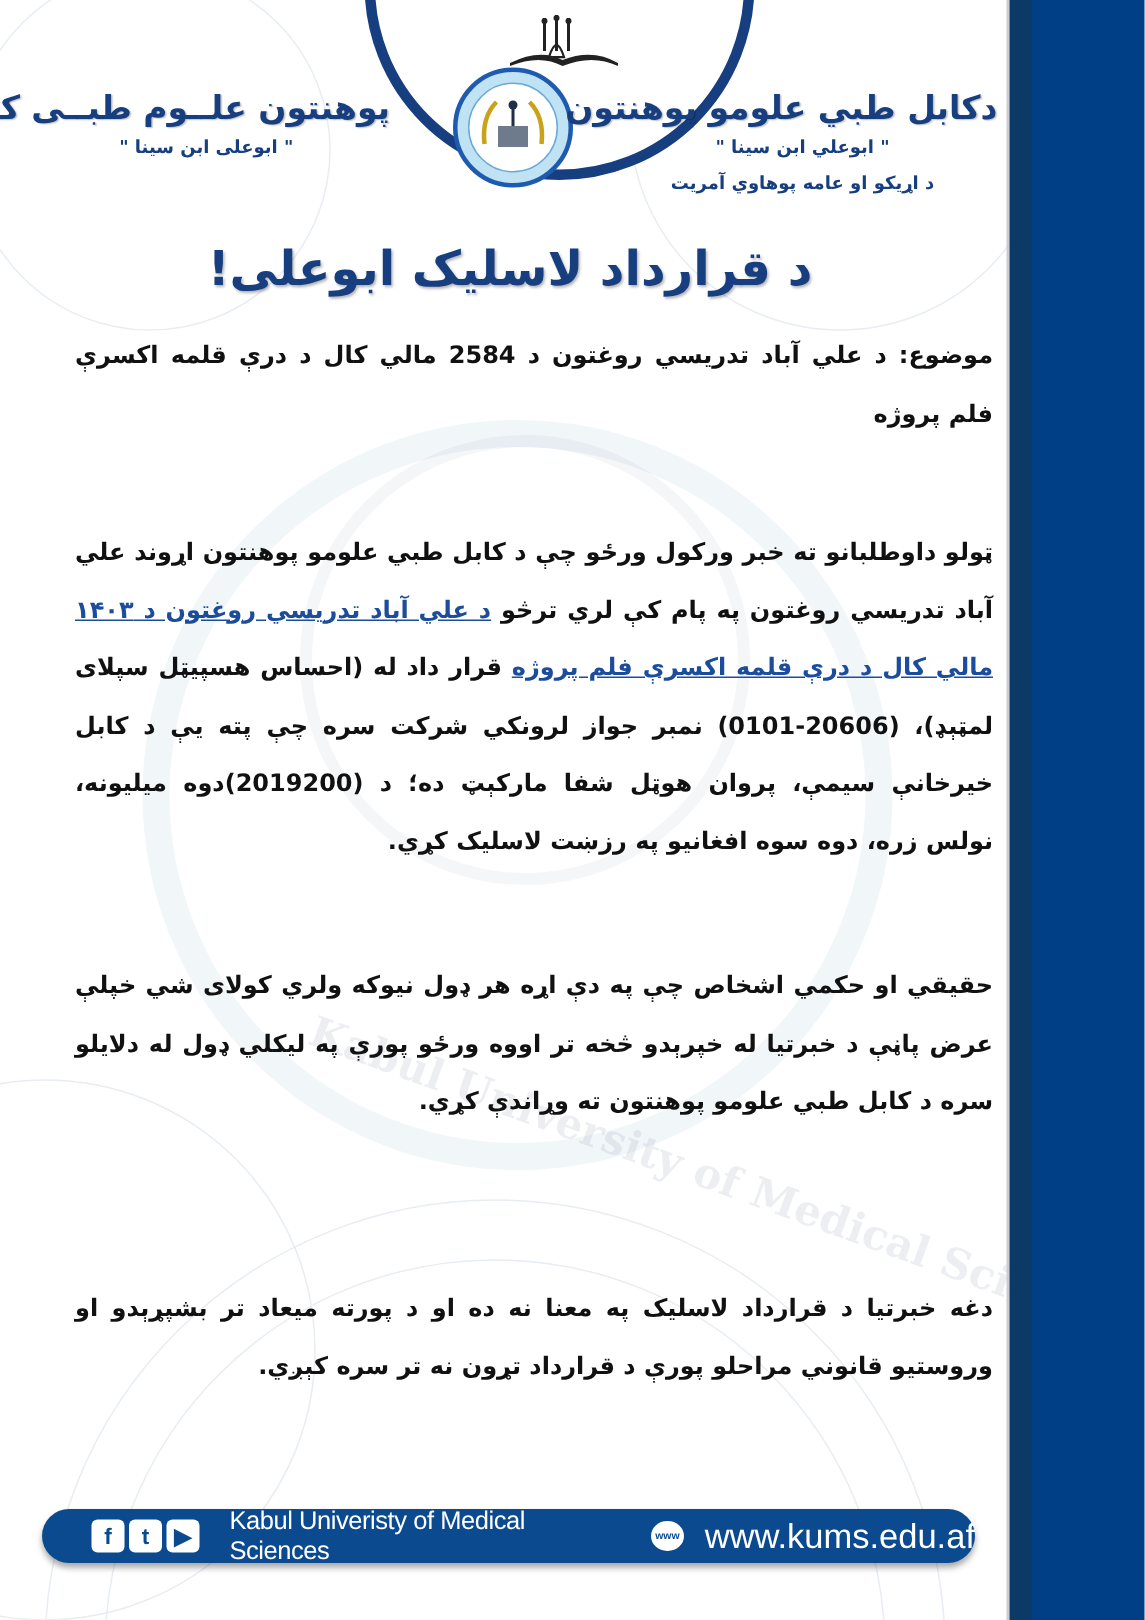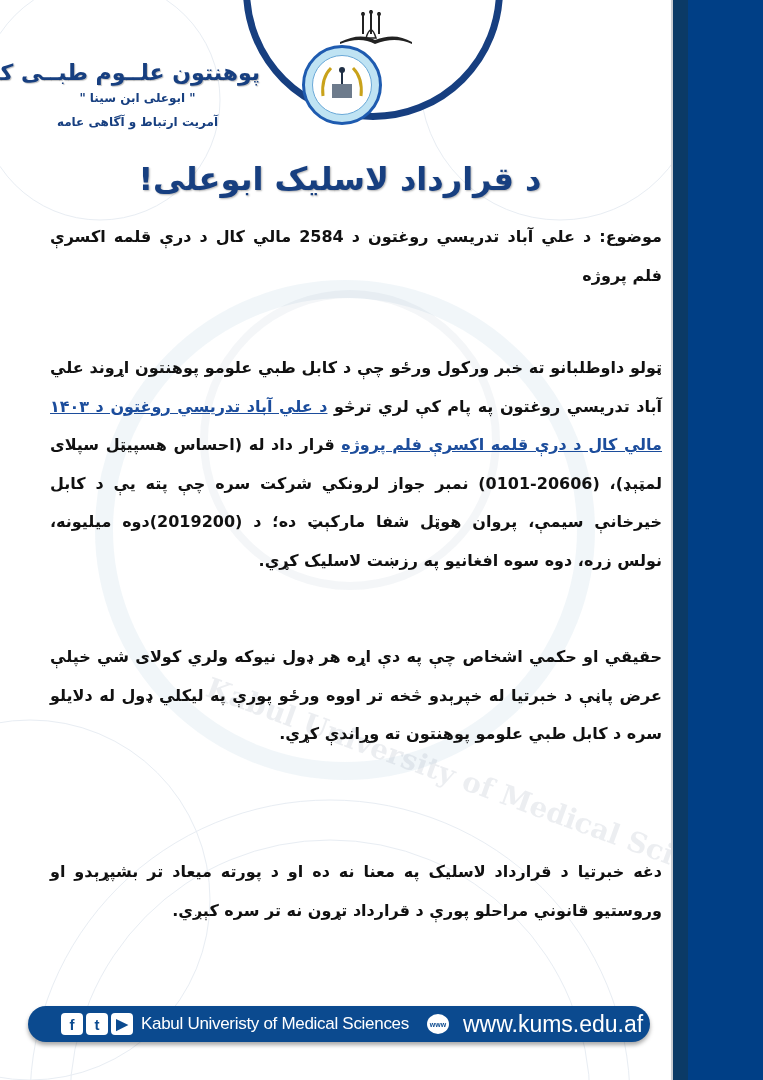--- a/index.html
+++ b/index.html
@@ -70,21 +70,21 @@
     position:absolute; left:28px; top:1006px; width:622px; height:36px;
     background:#0b4a8f; border-radius:18px; box-shadow:0 3px 4px rgba(0,0,0,.35);
     display:flex; align-items:center; color:#fff;
   }
   .social { display:flex; gap:3px; margin-left:33px; }
   .social .ico {
     width:22px; height:22px; background:#fff; border-radius:4px; color:#0b4a8f;
     font-weight:bold; font-size:15px; display:flex; align-items:center; justify-content:center;
     font-family:"Liberation Sans", sans-serif;
   }
-  .footer .uni { margin-left:8px; font-family:"Liberation Sans", sans-serif; font-size:17px; letter-spacing:-0.3px; }
+  .footer .uni { margin-left:20px; font-family:"Liberation Sans", sans-serif; font-size:17px; letter-spacing:-0.3px; }
   .footer .www-icon {
     margin-left:18px; width:22px; height:20px; border-radius:50%; background:#fff; color:#0b4a8f;
     font-size:7px; font-weight:bold; display:flex; align-items:center; justify-content:center;
     font-family:"Liberation Sans", sans-serif;
   }
   .footer .site { margin-left:14px; font-family:"Liberation Sans", sans-serif; font-size:23px; }
 </style>
 </head>
 <body>
 
@@ -124,25 +124,29 @@
       <svg width="58" height="58" viewBox="0 0 58 58">
         <path d="M10 40 Q8 22 18 12" stroke="#c9a21a" stroke-width="3" fill="none"></path>
         <path d="M48 40 Q50 22 40 12" stroke="#c9a21a" stroke-width="3" fill="none"></path>
         <rect x="19" y="28" width="20" height="14" fill="#6d7b8c"></rect>
         <rect x="28" y="14" width="2" height="14" fill="#1f2f45"></rect>
         <circle cx="29" cy="14" r="3" fill="#1f2f45"></circle>
       </svg>
     </div>
   </div>
 
+  <div class="hdr hdr-right" dir="rtl">
+    <div class="t1">دکابل طبي علومو پوهنتون</div>
+    <div class="t2">" ابوعلي ابن سینا "</div>
+    <div class="t3">د اړیکو او عامه پوهاوي آمریت</div>
+  </div>
 
   <div class="hdr hdr-left" dir="rtl">
     <div class="t1">پوهنتون علــوم طبــی کابل</div>
     <div class="t2">" ابوعلی ابن سینا "</div>
-    <div class="t3">آمریت ارتباط و آگاهی عامه</div>
   </div>
 
   <div class="title">د قرارداد لاسلیک ابوعلی!</div>
 
   <div class="body-text subject">موضوع: د علي آباد تدریسي روغتون د 2584 مالي کال د درې قلمه اکسرې فلم پروژه</div>
 
   <div class="body-text para1">
     <span>ټولو داوطلبانو ته خبر ورکول ورځو چې د کابل طبي علومو پوهنتون اړوند علي آباد تدریسي روغتون په پام کې لري ترڅو</span>
     <a class="link">د علي آباد تدریسي روغتون د ۱۴۰۳ مالي کال د درې قلمه اکسرې فلم پروژه</a><span> قرار داد له (احساس هسپیټل سپلای لمټېډ)، (20606-0101) نمبر جواز لرونکي شرکت سره چې پته یې د کابل خیرخانې سیمې، پروان هوټل شفا مارکېټ ده؛ د (2019200)دوه میلیونه، نولس زره، دوه سوه افغانیو په رزښت لاسلیک کړي.</span>
   </div>

